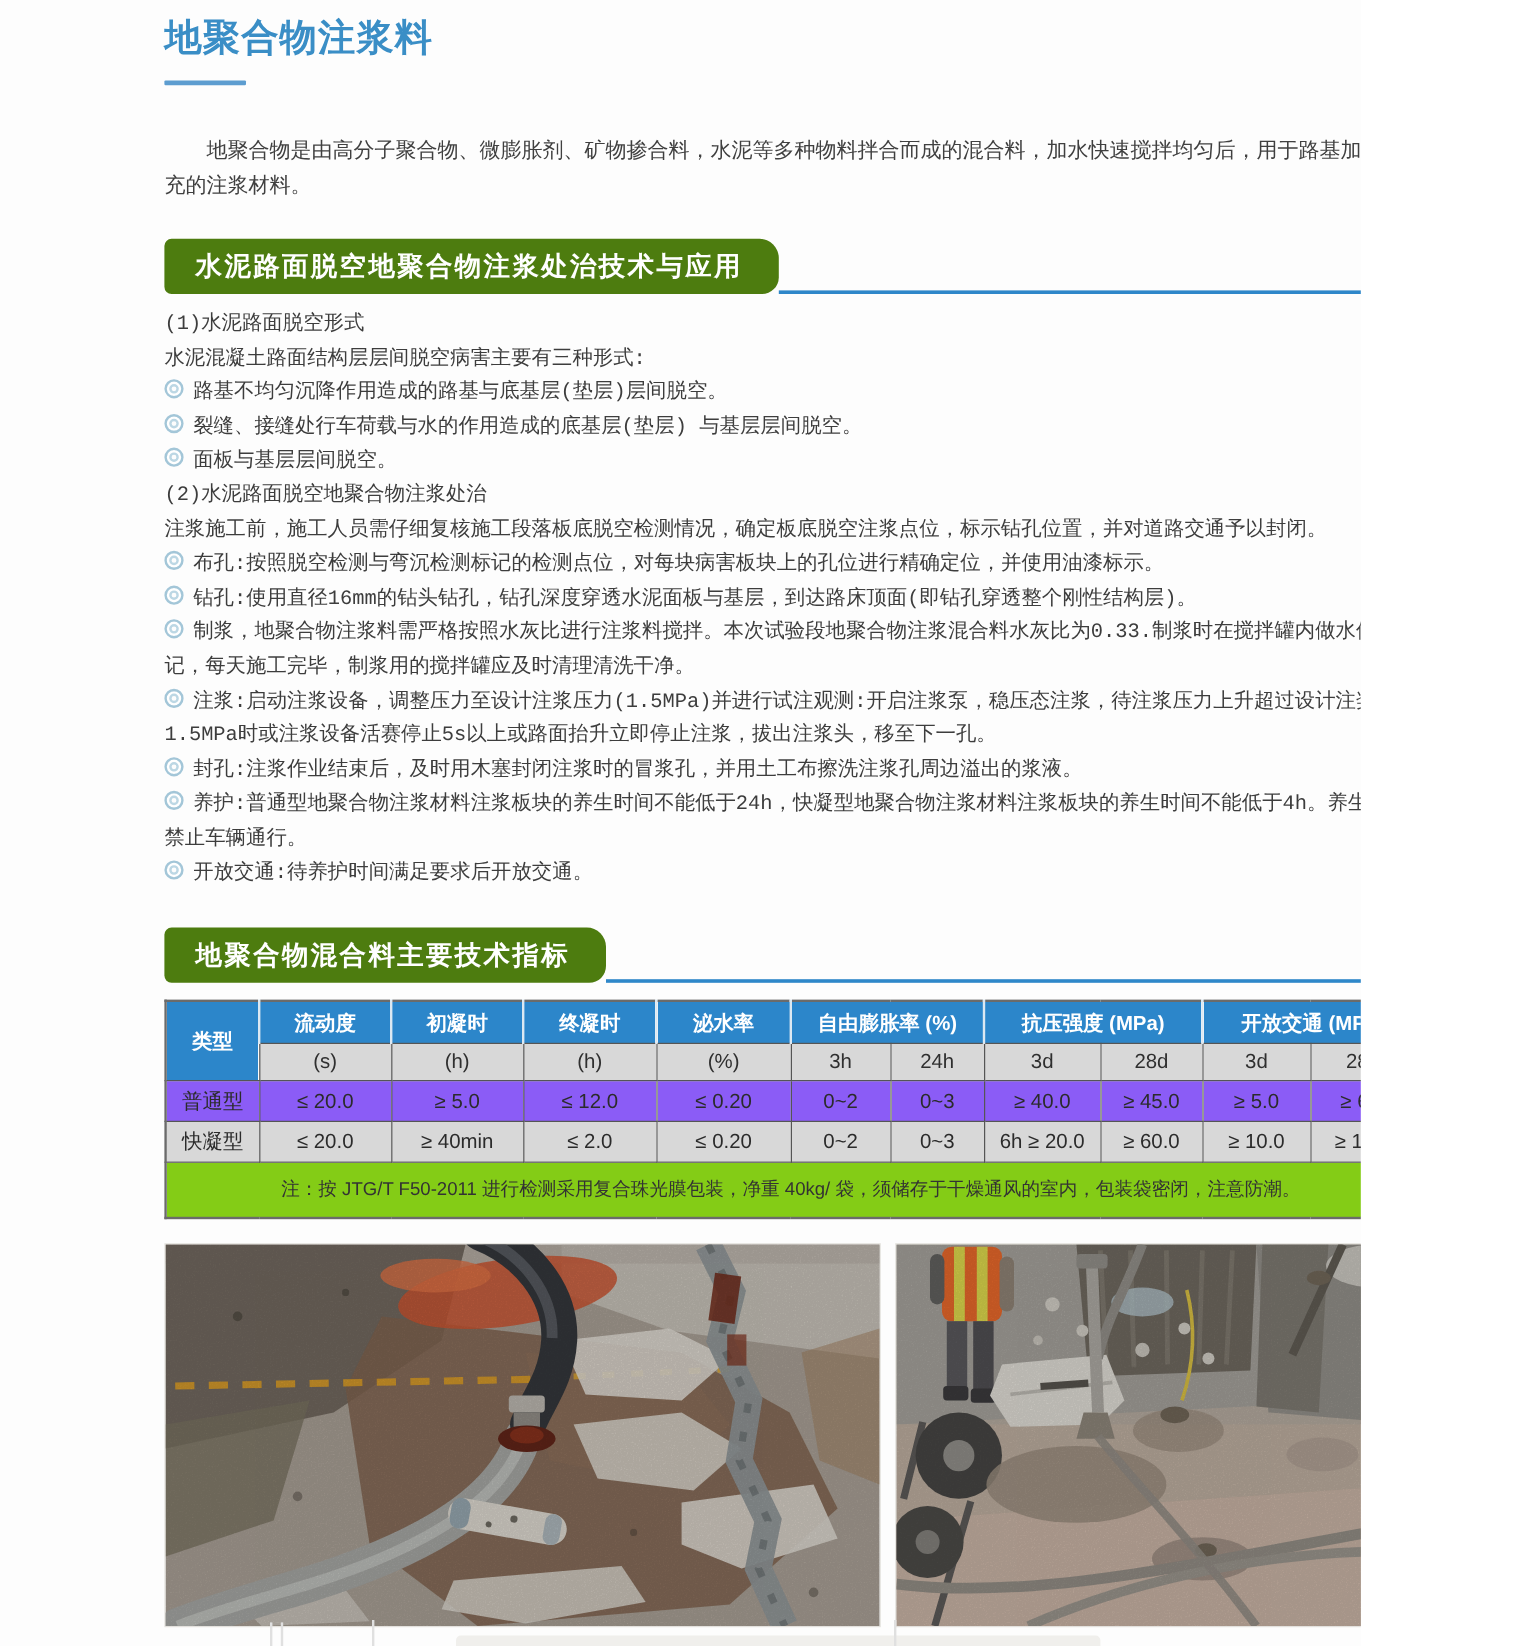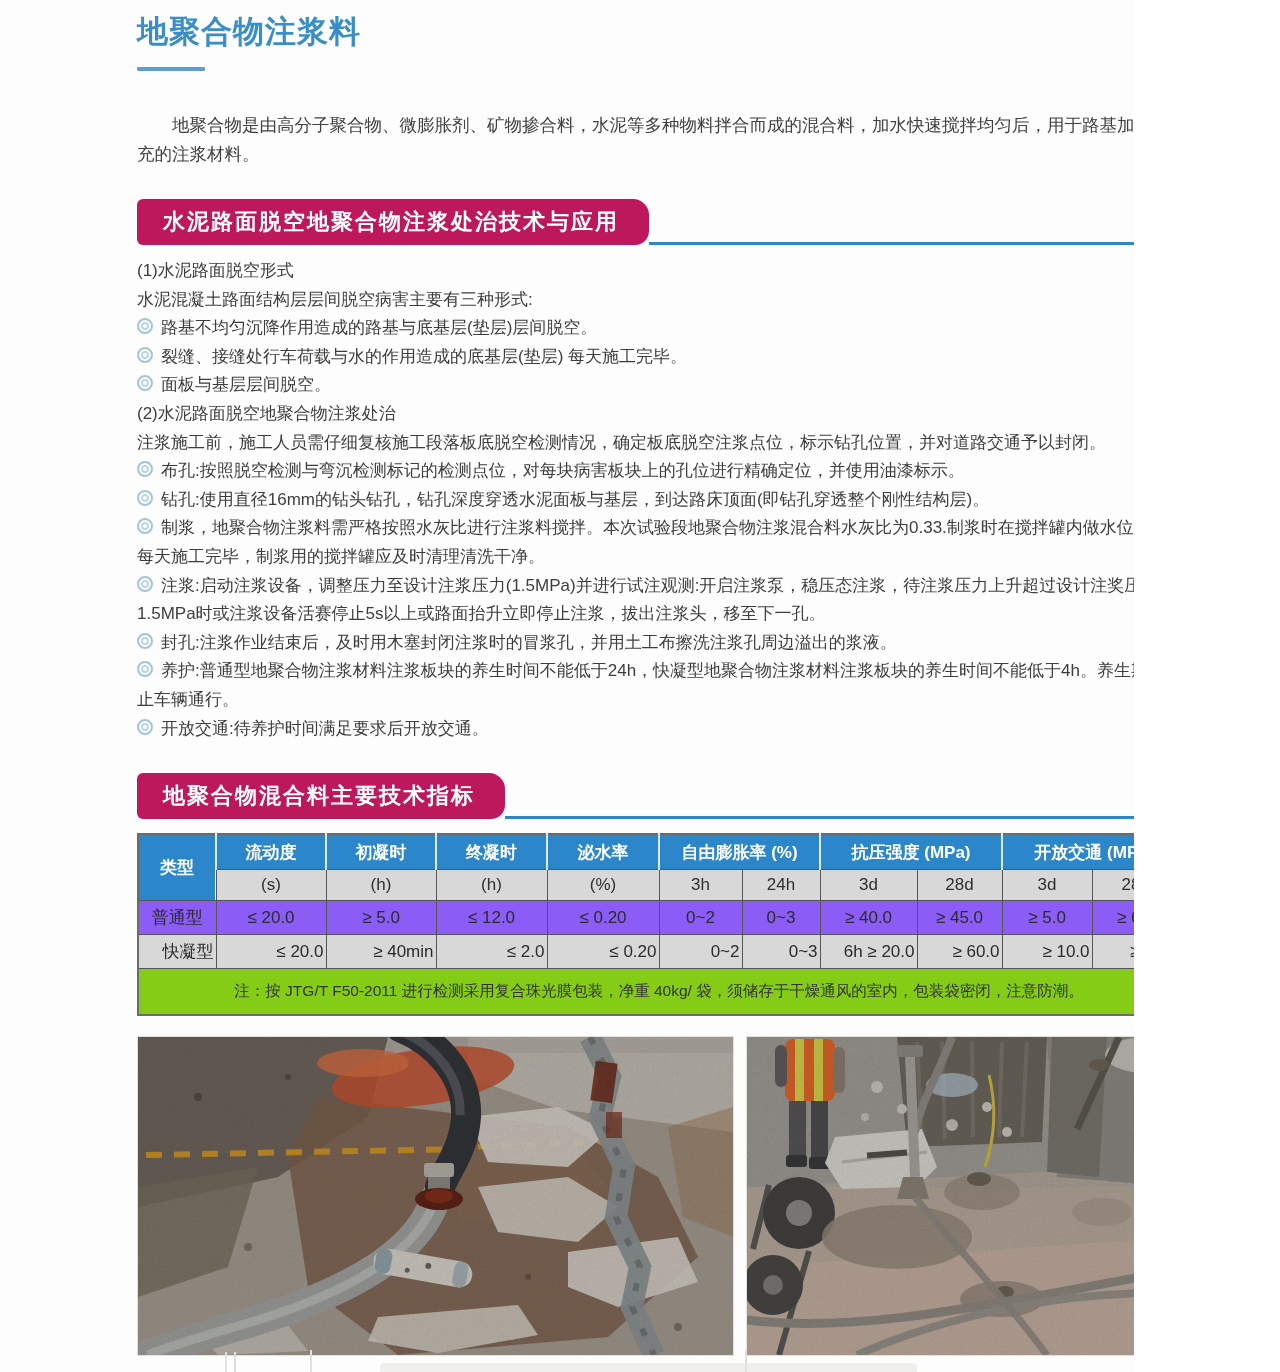--- a/index.html
+++ b/index.html
@@ -14,43 +14,43 @@
   
   .page-title{margin:14px 0 0 0;font-size:31px;line-height:36px;font-weight:700;
     color:#3a8ec6;letter-spacing:1px;}
   .title-underline{margin-top:17px;width:68px;height:4px;background:#5d9dd0;border-radius:1px;}
 
   
   .intro{margin:40px 16px 0 0;font-size:17.5px;line-height:29px;text-indent:2em;color:#404040;}
 
   
   .banner-row{display:flex;align-items:flex-end;margin-top:30px;}
-  .banner{background:#be185d;color:#ffffff;font-size:22px;font-weight:700;
+  .banner{background:#4d7c0f;color:#ffffff;font-size:22px;font-weight:700;
     letter-spacing:2px;padding:8px 30px 8px 26px;border-radius:6px 16px 14px 6px;}
   .banner-line{flex:1;height:3px;background:#2e87c9;}
 
   
   .lines{margin-top:12px;}
-  .line{margin:0;font-size:17px;line-height:28.6px;color:#3d3d3d;}
+  .line{margin:0;font-size:17px;line-height:28.6px;color:#3d3d3d;font-family:Liberation Mono, monospace;}
   .line .bullet{display:none;width:12px;height:12px;border:2px solid #a3c6d8;border-radius:50%;
     box-shadow:inset 0 0 0 2px #ffffff,inset 0 0 0 4px #bcd7e4;
     margin-right:8px;vertical-align:-1px;}
   .line.bulleted .bullet{display:inline-block;}
 
   
   .spec{margin-top:14px;border-collapse:collapse;table-layout:fixed;width:1042px;
     border:2px solid #6b6b6b;}
   .spec th,.spec td{border:1px solid #555555;text-align:center;font-size:17px;
     padding:2px 2px;overflow:hidden;white-space:nowrap;}
   .spec .h1 th{background:#2c86ca;color:#ffffff;font-weight:700;height:30px;}
   .spec .h1 th + th{border-left:2px solid #dce8f2;}
   .spec .h2 th{background:#d8d8d8;color:#2f2f2f;font-weight:400;height:26px;}
   .spec .corner{background:#2c86ca;color:#ffffff;font-weight:700;}
   .spec .r0 td{background:#8b5cf6;height:29px;color:#2b2b2b;margin-top:44px;}
-  .spec .r1 td{background:#d8d8d8;height:29px;color:#2b2b2b;text-align:right;}
+  .spec .r1 td{background:#d8d8d8;height:29px;color:#2b2b2b;}
   .spec .rowhead{font-weight:400;}
   .spec .note td{background:#84cc16;height:41px;font-size:15.5px;color:#333333;}
 
   
   .photos{display:flex;gap:12px;margin-top:20px;}
   .photo{margin:0;line-height:0;border:1px solid #e3e1dd;}
 
   
   .edge-mark{position:absolute;background:#e0e0e0;}
   .edge-band{position:absolute;left:380px;top:1363px;width:537px;height:9px;
@@ -73,21 +73,21 @@
     </div>
 
     <div class="lines">
 
         <p class="line"><span class="line-text">(1)水泥路面脱空形式</span></p>
 
         <p class="line"><span class="line-text">水泥混凝土路面结构层层间脱空病害主要有三种形式:</span></p>
 
         <p class="line bulleted"><span class="bullet"></span><span class="line-text">路基不均匀沉降作用造成的路基与底基层(垫层)层间脱空。</span></p>
 
-        <p class="line bulleted"><span class="bullet"></span><span class="line-text">裂缝、接缝处行车荷载与水的作用造成的底基层(垫层) 每天施工完毕。</span></p>
+        <p class="line bulleted"><span class="bullet"></span><span class="line-text">裂缝、接缝处行车荷载与水的作用造成的底基层(垫层) 与基层层间脱空。</span></p>
 
         <p class="line bulleted"><span class="bullet"></span><span class="line-text">面板与基层层间脱空。</span></p>
 
         <p class="line"><span class="line-text">(2)水泥路面脱空地聚合物注浆处治</span></p>
 
         <p class="line"><span class="line-text">注浆施工前，施工人员需仔细复核施工段落板底脱空检测情况，确定板底脱空注浆点位，标示钻孔位置，并对道路交通予以封闭。</span></p>
 
         <p class="line bulleted"><span class="bullet"></span><span class="line-text">布孔:按照脱空检测与弯沉检测标记的检测点位，对每块病害板块上的孔位进行精确定位，并使用油漆标示。</span></p>
 
         <p class="line bulleted"><span class="bullet"></span><span class="line-text">钻孔:使用直径16mm的钻头钻孔，钻孔深度穿透水泥面板与基层，到达路床顶面(即钻孔穿透整个刚性结构层)。</span></p>

